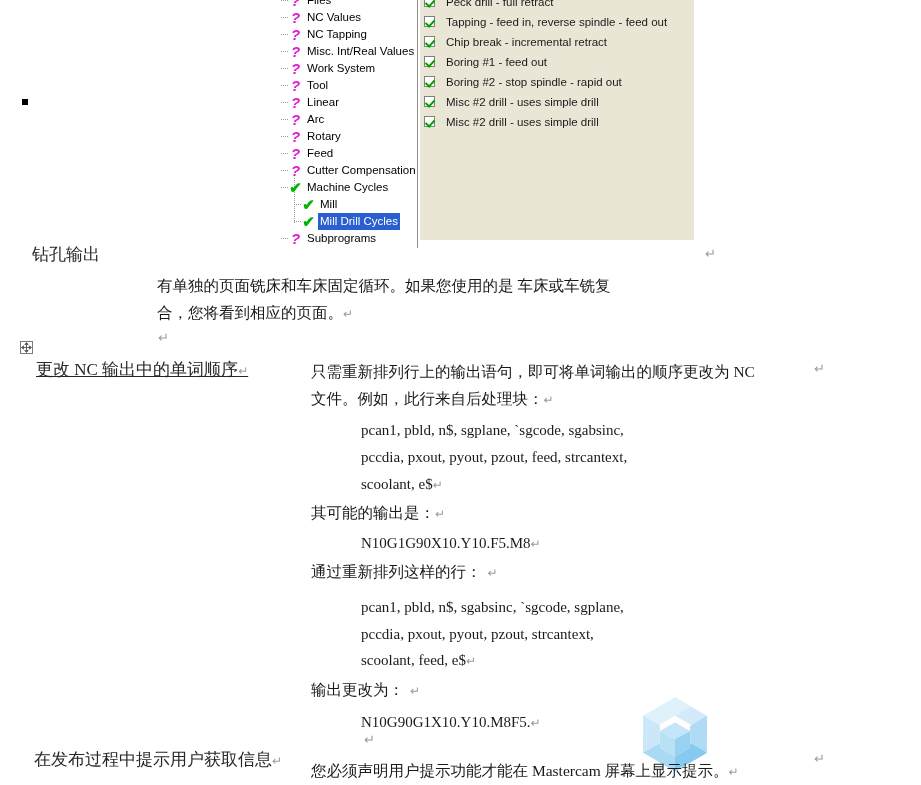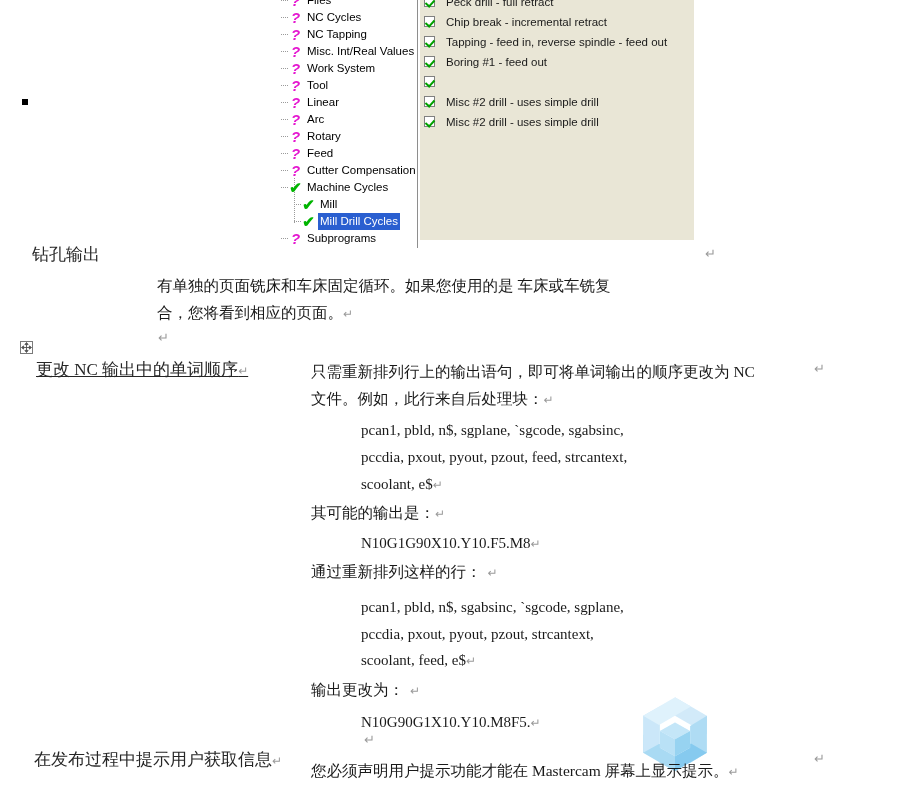--- a/index.html
+++ b/index.html
@@ -215,21 +215,21 @@
     <div id="tree-vline"></div>
 
     <div class="tree-row lvl1">
       <span class="tree-indent-guide"></span>
       <span class="tree-icon icon-q">?</span>
       <span class="tree-label">Files</span>
     </div>
     <div class="tree-row lvl1">
       <span class="tree-indent-guide"></span>
       <span class="tree-icon icon-q">?</span>
-      <span class="tree-label">NC Cycles</span>
+      <span class="tree-label">NC Values</span>
     </div>
     <div class="tree-row lvl1">
       <span class="tree-indent-guide"></span>
       <span class="tree-icon icon-q">?</span>
       <span class="tree-label">NC Tapping</span>
     </div>
     <div class="tree-row lvl1">
       <span class="tree-indent-guide"></span>
       <span class="tree-icon icon-q">?</span>
       <span class="tree-label">Misc. Int/Real Values</span>
@@ -296,32 +296,33 @@
     </div>
   </div>
 
   <div id="options-panel">
     <div class="opt-row">
       <span class="opt-check"></span>
       <span class="opt-label">Peck drill - full retract</span>
     </div>
     <div class="opt-row">
       <span class="opt-check"></span>
+      <span class="opt-label">Tapping - feed in, reverse spindle - feed out</span>
+    </div>
+    <div class="opt-row">
+      <span class="opt-check"></span>
       <span class="opt-label">Chip break - incremental retract</span>
     </div>
     <div class="opt-row">
       <span class="opt-check"></span>
-      <span class="opt-label">Tapping - feed in, reverse spindle - feed out</span>
-    </div>
-    <div class="opt-row">
-      <span class="opt-check"></span>
       <span class="opt-label">Boring #1 - feed out</span>
     </div>
     <div class="opt-row">
       <span class="opt-check"></span>
+      <span class="opt-label">Boring #2 - stop spindle - rapid out</span>
     </div>
     <div class="opt-row">
       <span class="opt-check"></span>
       <span class="opt-label">Misc #2 drill - uses simple drill</span>
     </div>
     <div class="opt-row">
       <span class="opt-check"></span>
       <span class="opt-label">Misc #2 drill - uses simple drill</span>
     </div>
   </div>

